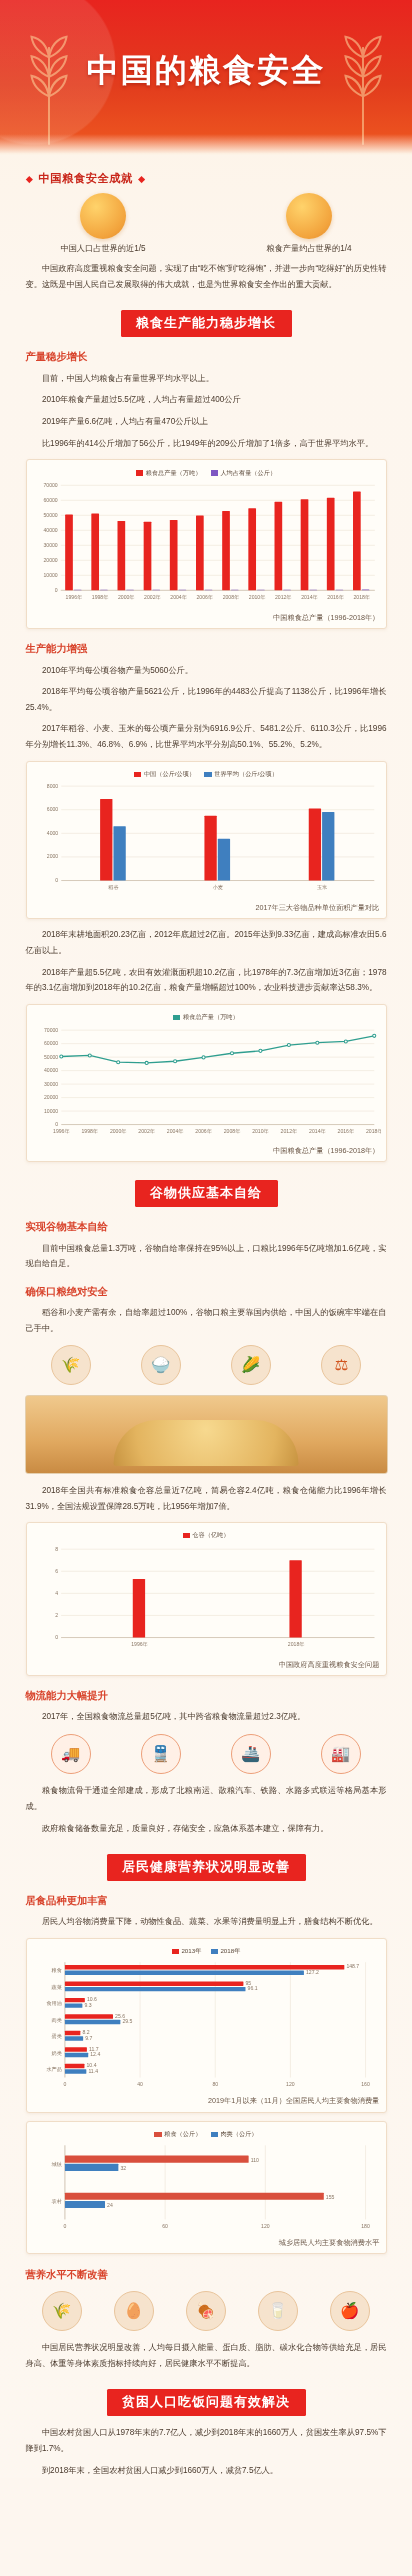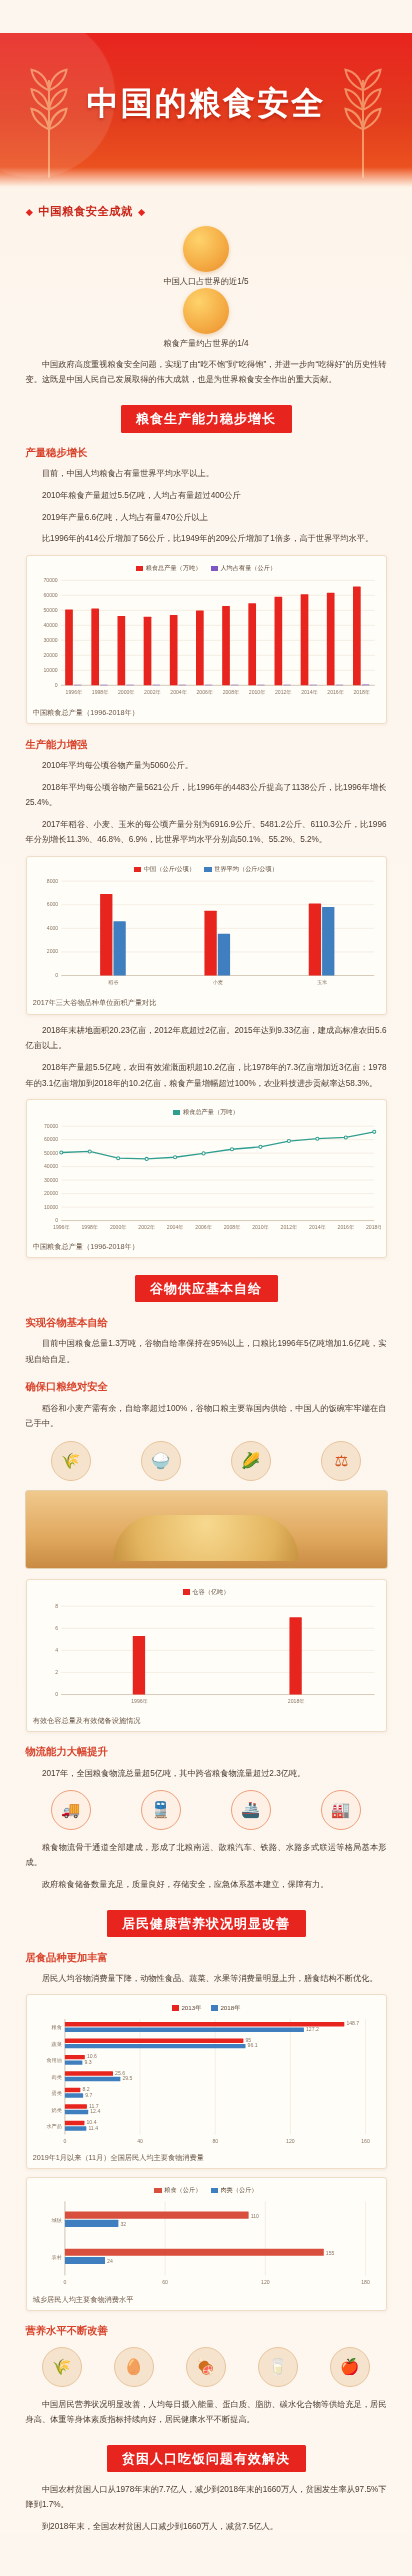--- a/index.html
+++ b/index.html
@@ -2,21 +2,21 @@
 <html lang="zh" style="font-size:8.2px"><head>
 <meta charset="utf-8">
 <style>
   html,body{margin:0;padding:0;}
   body{
     width:412px;
     background:#fdf6ef;
     font-family:"Liberation Sans","DejaVu Sans",sans-serif;
     color:#3b2b20;
   }
-  .page{width:412px;position:relative;background:linear-gradient(180deg,#fdf3e6 0%, #fdf6ee 12%, #fdf7f0 100%);margin-top:33px;}
+  .page{width:412px;position:relative;background:linear-gradient(180deg,#fdf3e6 0%, #fdf6ee 12%, #fdf7f0 100%);}
   
   .hero{
     height:155px;
     background:linear-gradient(180deg,#e8241f 0%, #e23c1d 55%, #ef5a20 100%);
     position:relative;overflow:hidden;
   }
   .hero .grain{
     position:absolute;left:-31px;top:-15.5px;width:216px;height:196px;
     background:radial-gradient(circle at 30% 40%, rgba(255,255,255,.10) 0 42%, rgba(255,255,255,0) 43%);
   }
@@ -52,38 +52,38 @@
     margin:13.4px auto 6.2px;width:361px;text-align:left;
     font-size:10.3px;font-weight:bold;color:#d8432b;
   }
   
   p.body{
     width:361px;margin:6.2px auto;font-size:8.2px;line-height:15.5px;
     color:#4a3a2d;text-align:justify;text-indent:2em;
   }
   
   .kpi-row{
-    width:361px;margin:3.1px auto 0;display:flex;justify-content:space-between;align-items:center;flex-direction:column;
+    width:361px;margin:3.1px auto 0;display:flex;justify-content:space-between;align-items:center;
   }
   .kpi{
     width:155px;font-size:8.2px;line-height:13.4px;color:#4a3a2d;text-align:center;
   }
   .kpi-icon{
     width:46px;height:46px;margin:0 auto 3.1px;border-radius:50%;
     background:radial-gradient(circle at 35% 30%,#ffd36b,#f2a33c 70%,#e0872a);
     position:relative;box-shadow:0 1.5px 4.1px rgba(200,120,30,.3);
   }
   
   .card{
     width:361px;margin:8.2px auto;background:#fffdf8;border:0.5px solid #f0ddc7;
     border-radius:3.1px;padding:7.2px 6.2px 5.2px;box-sizing:border-box;
     box-shadow:0 1px 3.1px rgba(180,140,100,.12);
   }
   .card-cap{
-    text-align:left;font-size:7.2px;color:#6b5747;margin-top:4.1px;
+    text-align:right;font-size:7.2px;color:#6b5747;margin-top:4.1px;
   }
   .chart{position:relative;}
   .chart svg{display:block;}
   .legend{
     display:flex;justify-content:center;gap:9.3px;font-size:6.2px;color:#5c4a3b;margin-top:1px;margin-bottom:2.1px;
   }
   .legend i{display:inline-block;width:7.2px;height:5.2px;margin-right:2.6px;vertical-align:middle;}
   
   .icon-row{
     width:361px;margin:9.3px auto;display:flex;justify-content:space-around;align-items:center;
@@ -336,20 +336,21 @@
   <div class="icon-row">
     <div class="circ-icon">🌾</div>
     <div class="circ-icon">🍚</div>
     <div class="circ-icon">🌽</div>
     <div class="circ-icon">⚖</div>
   </div>
   <div class="photo warm">
     <div class="grain-pile"></div>
   </div>
 
+  <p class="body">2018年全国共有标准粮食仓容总量近7亿吨，简易仓容2.4亿吨，粮食仓储能力比1996年增长31.9%，全国法规设置保障28.5万吨，比1956年增加7倍。</p>
 
   <div class="card">
     <div class="legend">
       <span><i style="background:#e8241f"></i><span>仓容（亿吨）</span></span>
     </div>
     <div class="chart">
       <svg width="348" height="113" viewBox="0 0 676 220" id="chart4-svg">
           <line x1="54" y1="186" x2="664" y2="186" class="grid"></line>
           <text x="48" y="189" text-anchor="end" class="tick">0</text>
           <line x1="54" y1="143" x2="664" y2="143" class="grid"></line>
@@ -360,21 +361,21 @@
           <text x="48" y="60" text-anchor="end" class="tick">6</text>
           <line x1="54" y1="14" x2="664" y2="14" class="grid"></line>
           <text x="48" y="17" text-anchor="end" class="tick">8</text>
           <line x1="54" y1="186" x2="664" y2="186" class="axisline"></line>
           <rect x="193.5" y="72.05" width="24" height="113.95" fill="#e8241f" rx="1"></rect>
           <text x="206.5" y="202" text-anchor="middle" class="tick">1996年</text>
           <rect x="498.5" y="35.5" width="24" height="150.5" fill="#e8241f" rx="1"></rect>
           <text x="511.5" y="202" text-anchor="middle" class="tick">2018年</text>
         </svg>
     </div>
-    <div class="card-cap">有效仓容总量及有效储备设施情况</div>
+    <div class="card-cap">中国政府高度重视粮食安全问题</div>
   </div>
 
   <div class="sub-title2">物流能力大幅提升</div>
   <p class="body">2017年，全国粮食物流总量超5亿吨，其中跨省粮食物流量超过2.3亿吨。</p>
   <div class="icon-row">
     <div class="circ-icon red">🚚</div>
     <div class="circ-icon red">🚆</div>
     <div class="circ-icon red">🚢</div>
     <div class="circ-icon red">🏭</div>
   </div>

